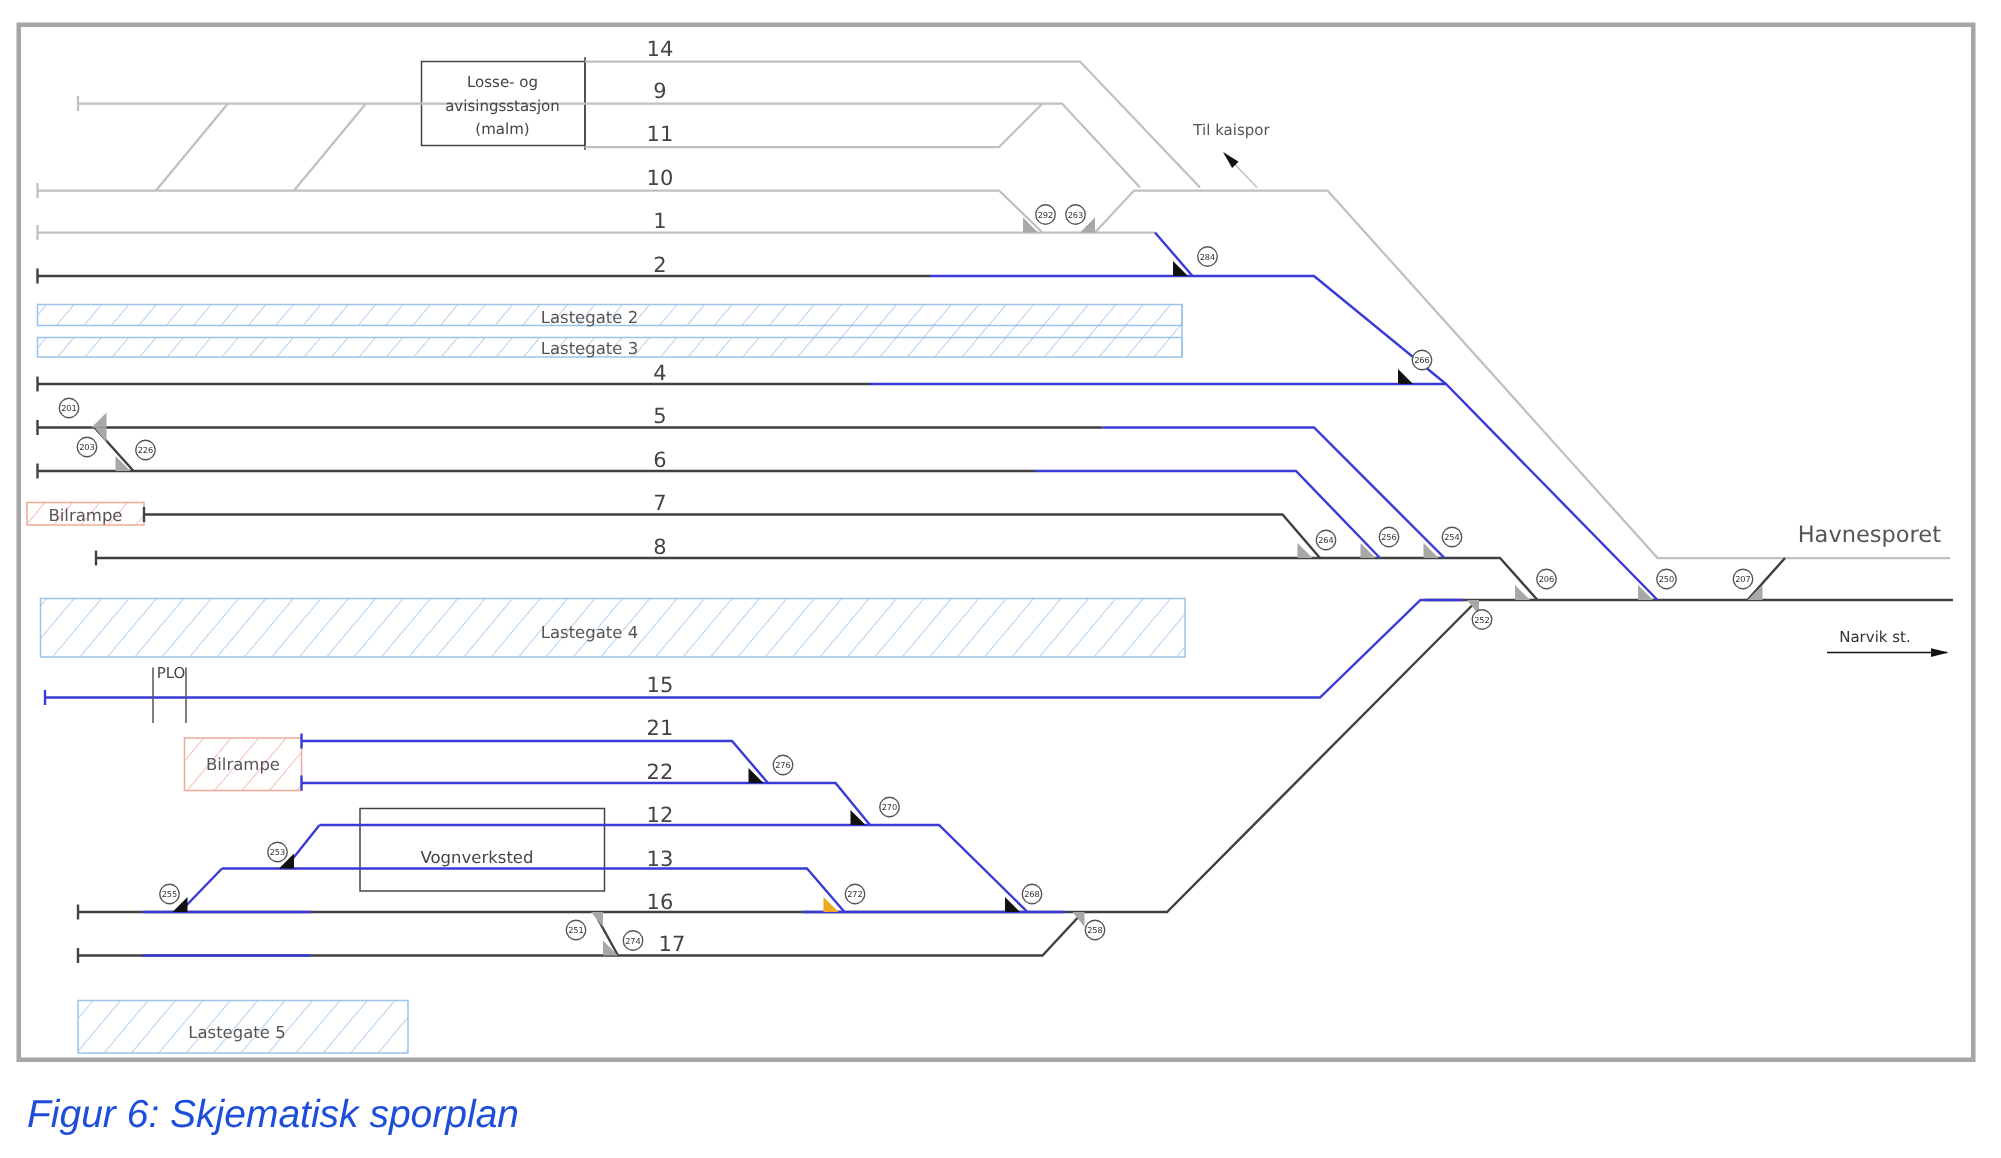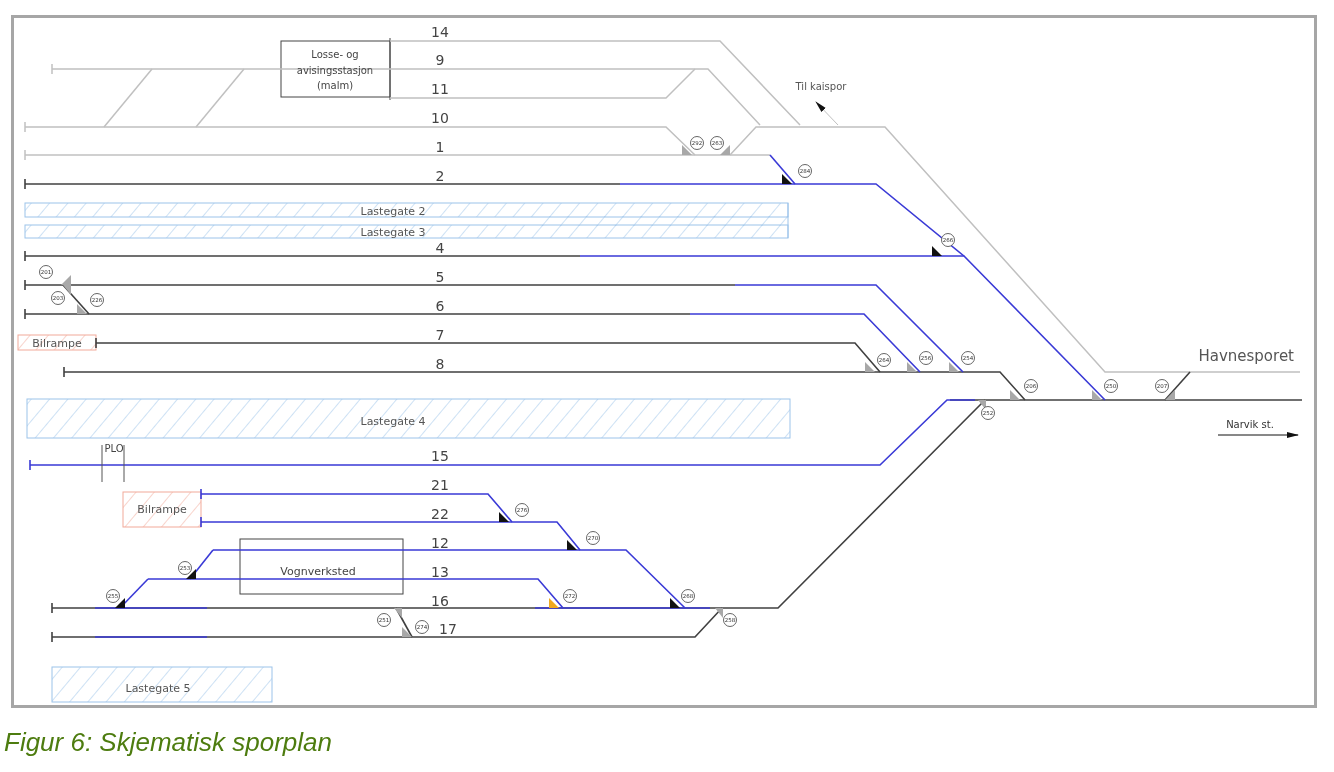--- a/index.html
+++ b/index.html
@@ -1,19 +1,19 @@
 <!DOCTYPE html>
 <html><head>
 <meta charset="utf-8">
 <style>
   html, body { margin: 0; padding: 0; background: #ffffff; }
   body { width: 1334px; height: 772px; position: relative; overflow: hidden; font-family: "DejaVu Sans", sans-serif; }
   #frame { position: absolute; left: 11px; top: 15px; width: 1306px; height: 693px; border: 3px solid #a6a6a6; box-sizing: border-box; background: #fff; }
   #plan { position: absolute; left: 0; top: 0; }
-  .caption { position: absolute; left: 4px; top: 727px; font-family: "Liberation Sans", sans-serif; font-style: italic; font-size: 26px; color: #4d7c0f; }
+  .caption { position: absolute; left: 18px; top: 727px; font-family: "Liberation Sans", sans-serif; font-style: italic; font-size: 26px; color: #1d4ed8; }
   svg text { font-family: "DejaVu Sans", sans-serif; }
 </style>
 </head>
 <body>
 
 <div id="frame"></div>
 
 <svg id="plan" width="1334" height="712" viewBox="0 0 1334 712">
   <defs>
     <pattern id="hatchBlue" patternUnits="userSpaceOnUse" width="14" height="14" patternTransform="rotate(40)">

